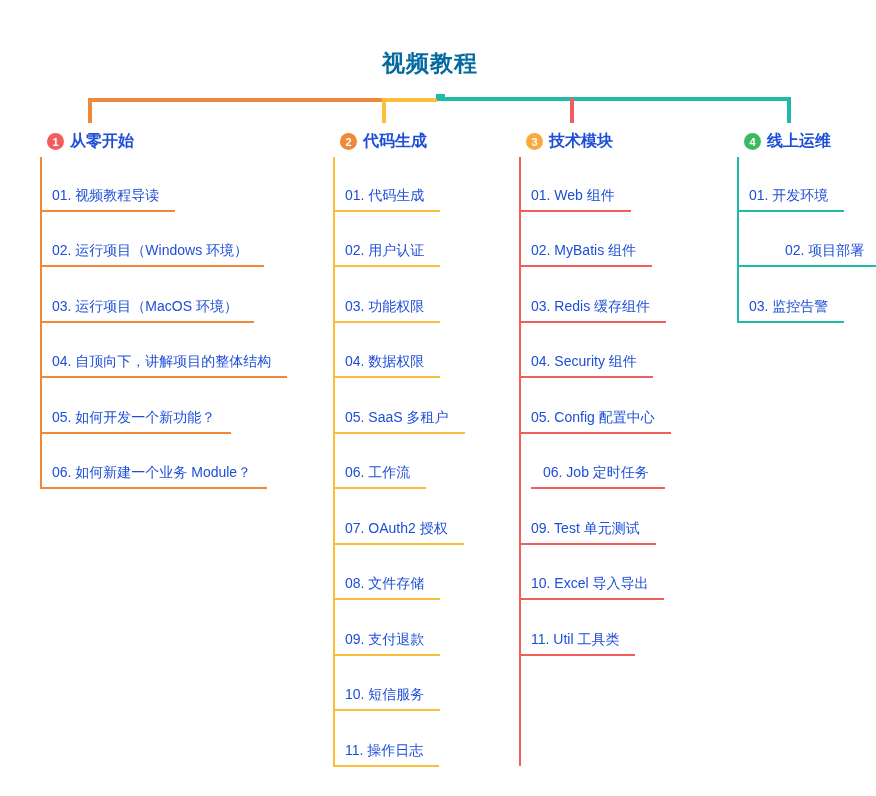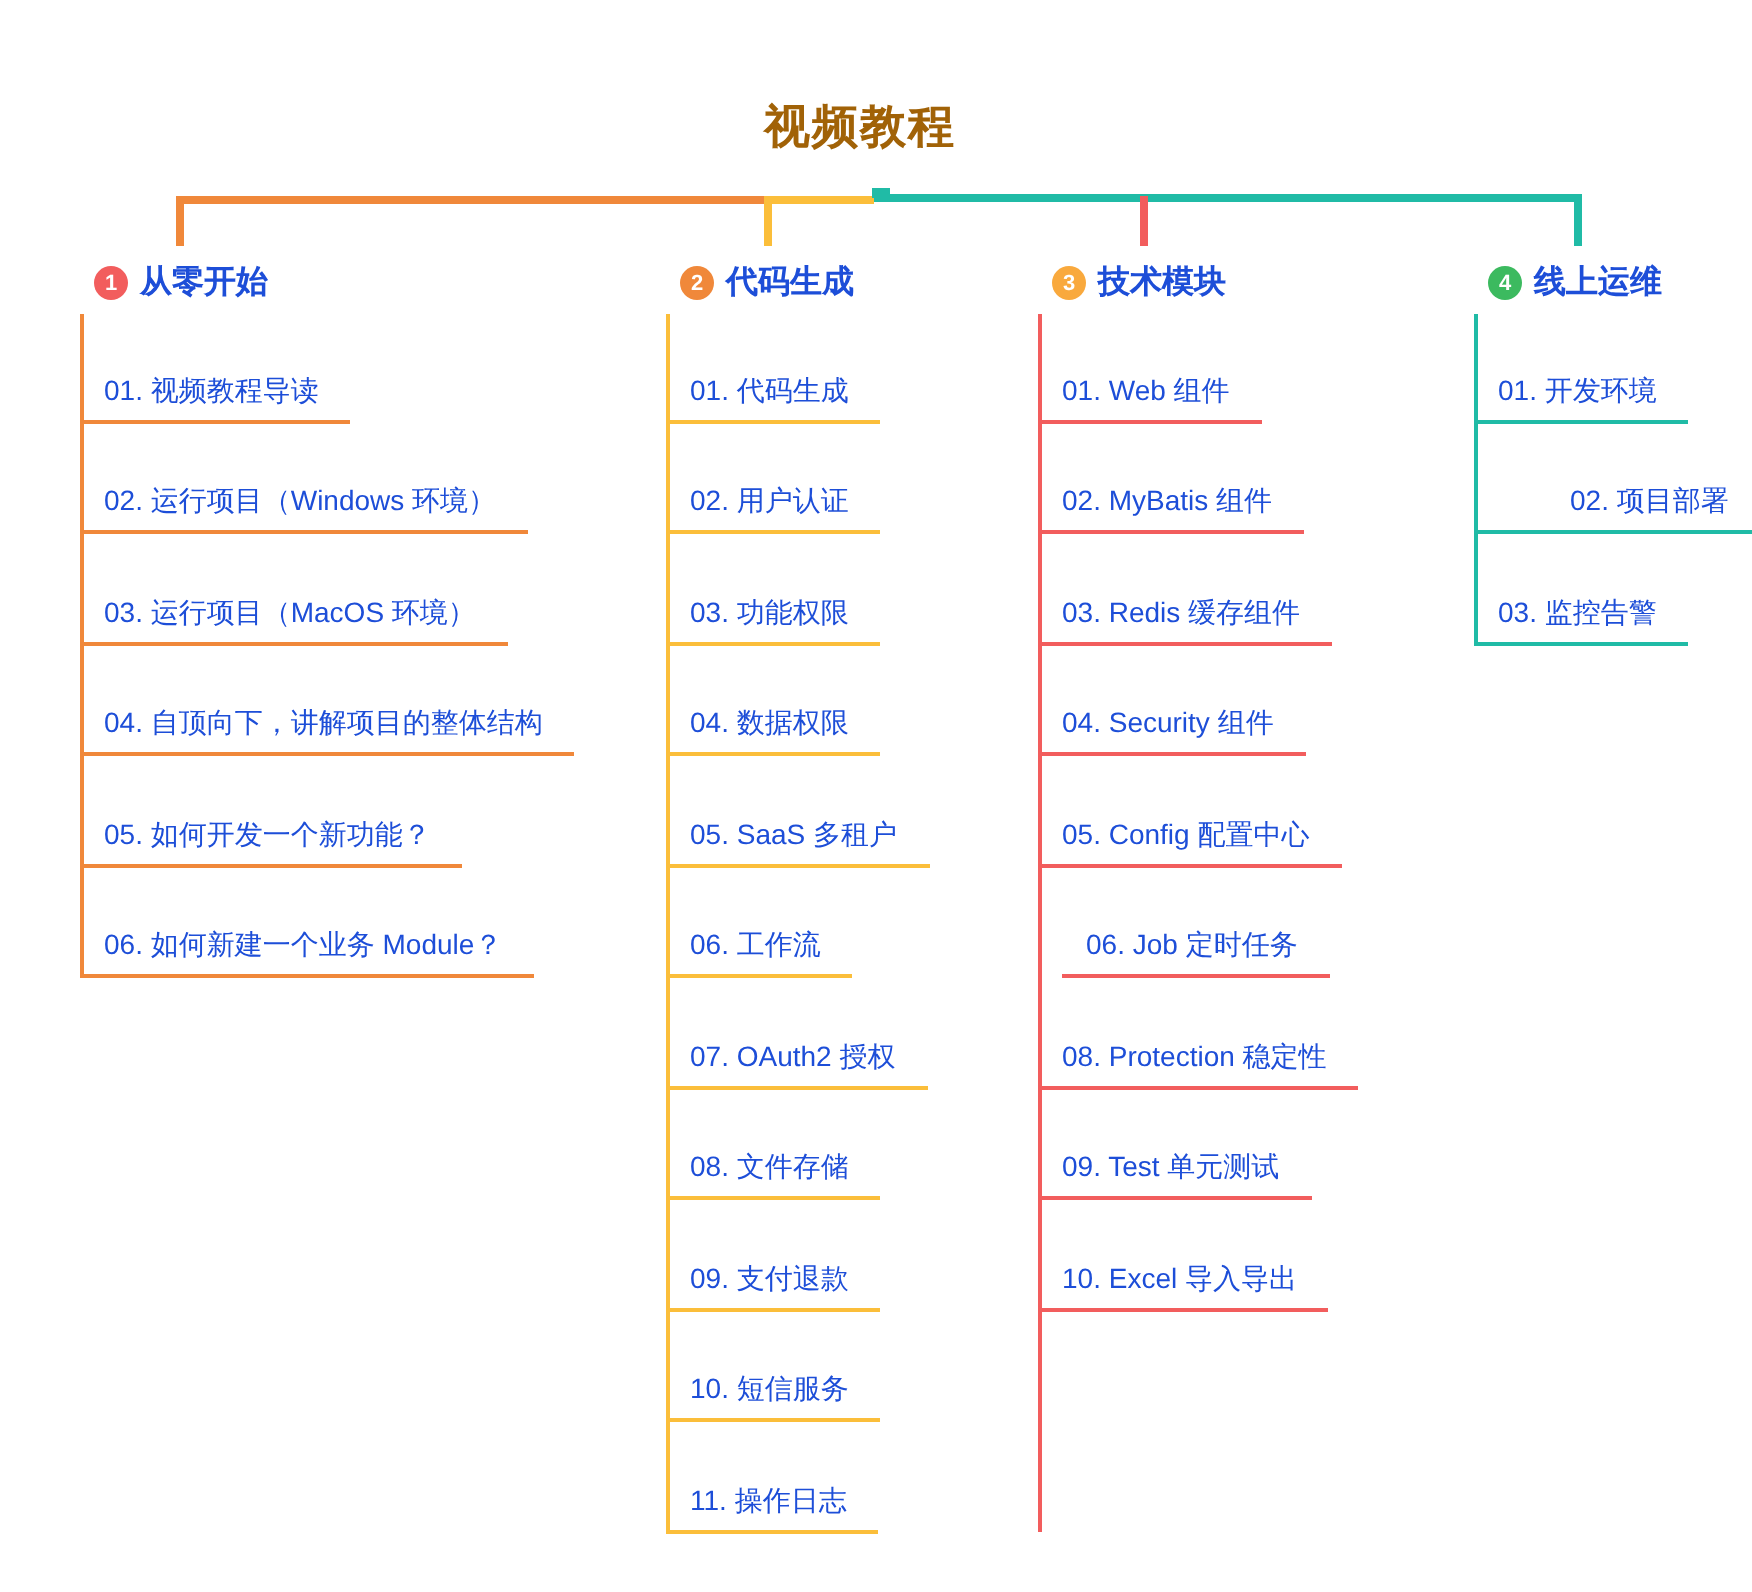--- a/index.html
+++ b/index.html
@@ -3,21 +3,21 @@
 <meta charset="utf-8">
 <style>
   html,body { margin:0; padding:0; }
   body {
     width:876px; height:796px; position:relative; overflow:hidden;
     background:#ffffff;
     font-family:"Liberation Sans", sans-serif;
   }
   .root-title {
     position:absolute; left:382px; top:50px;
-    font-size:23px; line-height:26px; font-weight:600; color:#a16207;
+    font-size:23px; line-height:26px; font-weight:600; color:#0369a1;
     letter-spacing:1px; white-space:nowrap;
   }
   .seg  { position:absolute; height:4px; }
   .drop { position:absolute; width:4px; height:25px; top:98px; }
   .nub  { position:absolute; width:9px; height:5px; top:94px; }
   .column { position:absolute; top:0; }
   .branch-header {
     position:absolute; left:7px; top:131px;
     display:flex; align-items:center; gap:6px; white-space:nowrap;
   }
@@ -142,27 +142,27 @@
     <div class="item" style="border-bottom-color: rgb(242, 93, 93);">
         <span class="item-text">04. Security 组件</span>
       </div>
     <div class="item" style="border-bottom-color: rgb(242, 93, 93);">
         <span class="item-text">05. Config 配置中心</span>
       </div>
     <div class="item" style="border-bottom-color: rgb(242, 93, 93); margin-left: 12px;">
         <span class="item-text">06. Job 定时任务</span>
       </div>
     <div class="item" style="border-bottom-color: rgb(242, 93, 93);">
-        <span class="item-text">08. Protection 稳定性</span>
-      </div>
-    <div class="item" style="border-bottom-color: rgb(242, 93, 93);">
         <span class="item-text">09. Test 单元测试</span>
       </div>
     <div class="item" style="border-bottom-color: rgb(242, 93, 93);">
         <span class="item-text">10. Excel 导入导出</span>
+      </div>
+    <div class="item" style="border-bottom-color: rgb(242, 93, 93);">
+        <span class="item-text">11. Util 工具类</span>
       </div>
   </div>
 </div>
 
 <div class="column" style="left:737px;">
   <div class="branch-header">
     <span class="badge" style="background-color: rgb(60, 186, 95);">4</span>
     <span class="branch-title">线上运维</span>
   </div>
   <div class="vline" style="height: 165px; background-color: rgb(32, 187, 166);"></div>

